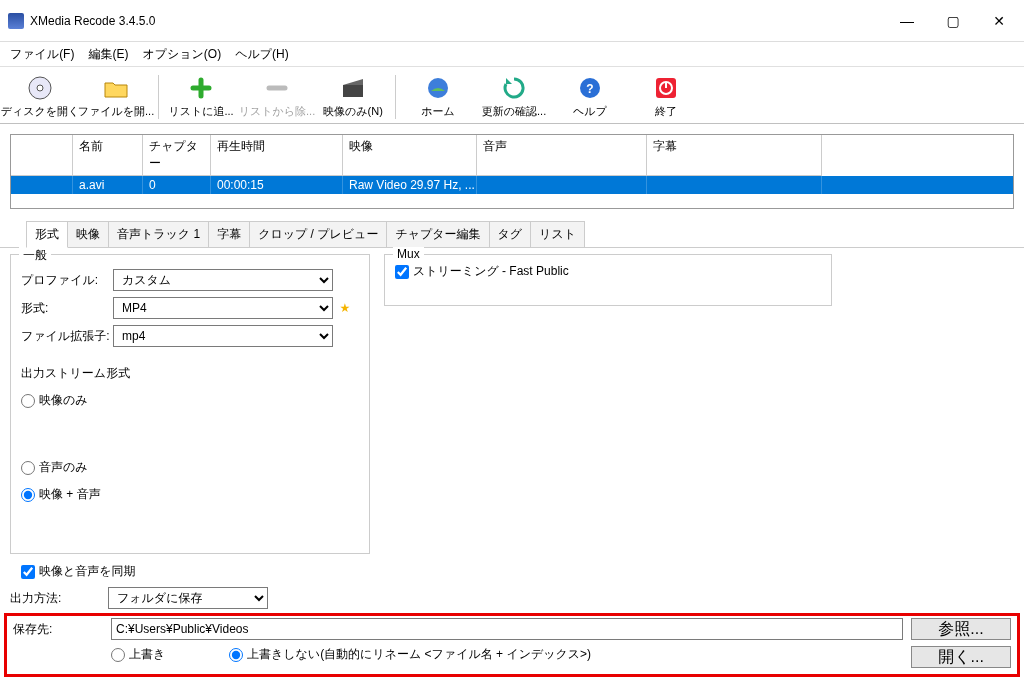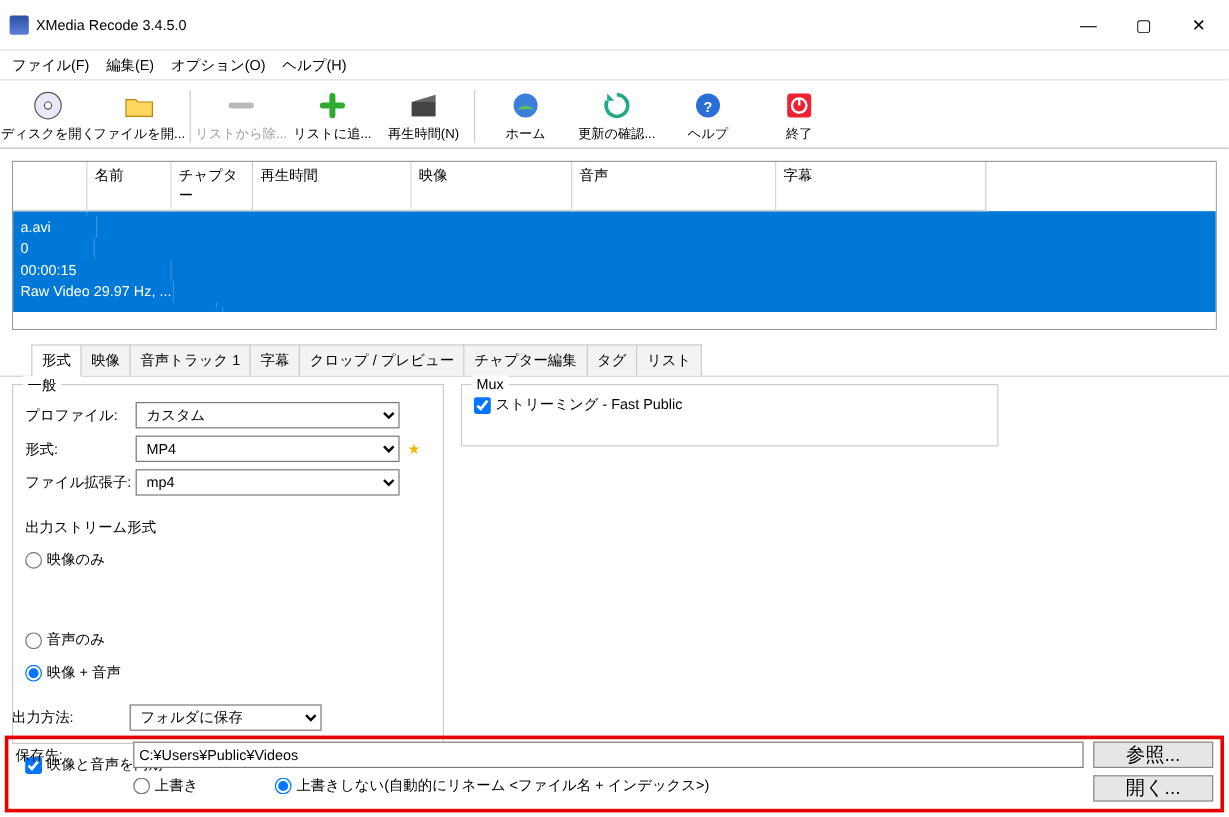--- a/index.html
+++ b/index.html
@@ -13,21 +13,21 @@
 .toolbar { display: flex; align-items: flex-end; height: 58px; border-top: 1px solid #e0e0e0; border-bottom: 1px solid #c0c0c0; padding: 2px 2px 4px 2px; gap: 0; }
 .tool { display: flex; flex-direction: column; align-items: center; justify-content: flex-end; width: 76px; height: 50px; padding: 0 2px; }
 .tool .ticon { width: 28px; height: 28px; display:flex; align-items:center; justify-content:center; }
 .tool .tlabel { font-size: 11px; margin-top: 2px; white-space: nowrap; }
 .tool.disabled .tlabel { color: #a0a0a0; }
 .vs { width: 1px; height: 44px; background: #ccc; margin: 0 4px; }
 .table-area { padding: 10px 10px 4px 10px; }
 .grid { border: 1px solid #999; width: 100%; }
 .grid-head { display: flex; background: #fff; }
 .grid-head .th { border-right: 1px solid #ccc; border-bottom: 1px solid #ccc; padding: 3px 6px; font-size: 12px; background:#fff; }
-.grid-row { display: flex; background: #0078d7; color: #fff; flex-direction: column; }
+.grid-row { display: flex; background: #0078d7; color: #fff; }
 .grid-row .td { border-right: 1px solid rgba(255,255,255,0.2); padding: 2px 6px; font-size: 12px; overflow:hidden; white-space:nowrap; }
 .col0{width:62px} .col1{width:70px} .col2{width:68px} .col3{width:132px} .col4{width:134px} .col5{width:170px} .col6{width:175px}
 .tabs { display: flex; padding: 8px 10px 0 26px; border-bottom: 1px solid #ccc; gap: 0; }
 .tab { padding: 4px 8px 4px 8px; border: 1px solid #ccc; border-bottom: none; background:#f3f3f3; font-size: 12px; margin-right: -1px; cursor:pointer; }
 .tab.active { background: #fff; position:relative; z-index:1; border-bottom:1px solid #fff; margin-bottom:-1px; }
 .panel { padding: 6px 10px 10px 10px; }
 .fieldset { border: 1px solid #ccc; padding: 8px 10px 12px 10px; position: relative; }
 .fieldset .legend { position: absolute; top: -8px; left: 8px; background: #fff; padding: 0 4px; font-size: 12px; }
 .flex { display:flex; gap:14px; }
 .form-row { display:flex; align-items:center; margin: 6px 0; }
@@ -74,44 +74,44 @@
   </div>
   <div class="tool">
     <div class="ticon">
         <svg width="26" height="22">
           <path d="M2 6 h8 l2 2 h12 v12 h-22 z" fill="#ffd75e" stroke="#b8860b"></path>
         </svg>
       </div>
     <div class="tlabel">ファイルを開...</div>
   </div>
   <div class="vs"></div>
+  <div class="tool">
+    <div class="ticon">
+        <svg width="22" height="22">
+          <path d="M11 3 v16 M3 11 h16" stroke="#2eab2e" stroke-width="5" stroke-linecap="round"></path>
+        </svg>
+      </div>
+    <div class="tlabel">リストに追...</div>
+  </div>
   <div class="tool disabled">
     <div class="ticon">
         <svg width="22" height="22">
           <path d="M3 11 h16" stroke="#bbb" stroke-width="5" stroke-linecap="round"></path>
         </svg>
       </div>
     <div class="tlabel">リストから除...</div>
-  </div>
-  <div class="tool">
-    <div class="ticon">
-        <svg width="22" height="22">
-          <path d="M11 3 v16 M3 11 h16" stroke="#2eab2e" stroke-width="5" stroke-linecap="round"></path>
-        </svg>
-      </div>
-    <div class="tlabel">リストに追...</div>
   </div>
   <div class="tool">
     <div class="ticon">
         <svg width="24" height="22">
           <rect x="2" y="8" width="20" height="12" fill="#444"></rect>
           <path d="M2 8 l20 -6 v6 z" fill="#666"></path>
         </svg>
       </div>
-    <div class="tlabel">再生時間(N)</div>
+    <div class="tlabel">映像のみ(N)</div>
   </div>
   <div class="vs"></div>
   <div class="tool">
     <div class="ticon">
         <svg width="24" height="24">
           <circle cx="12" cy="12" r="10" fill="#3d7edb"></circle>
           <path d="M5 15 q7 -6 14 0" fill="#5fbf5f"></path>
         </svg>
       </div>
     <div class="tlabel">ホーム</div>

